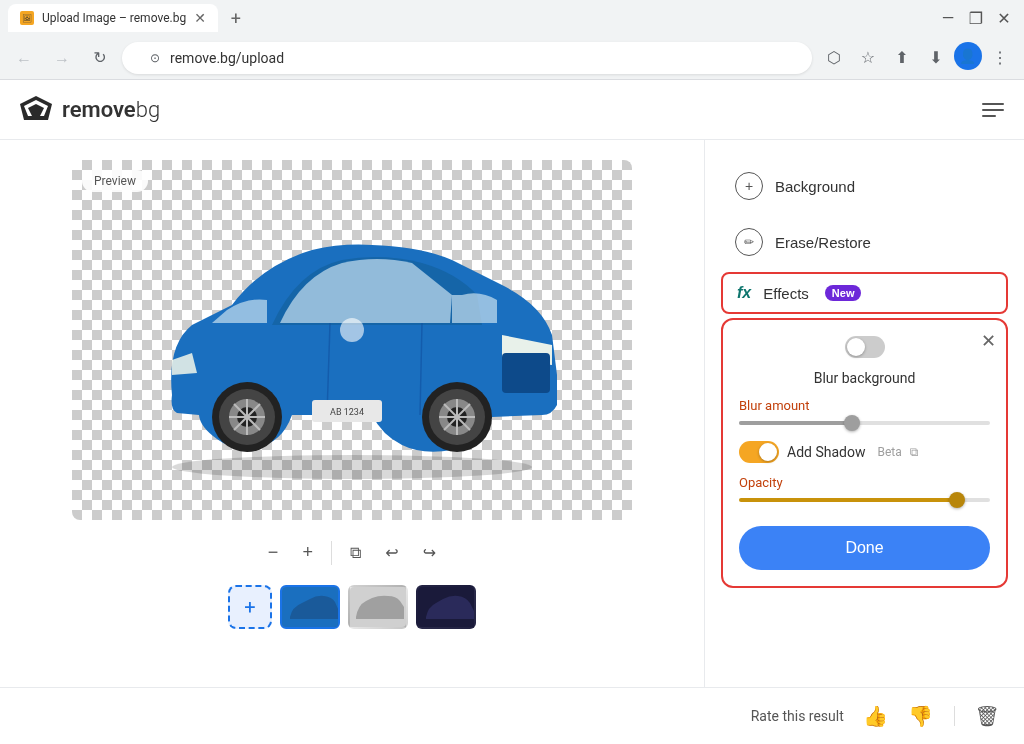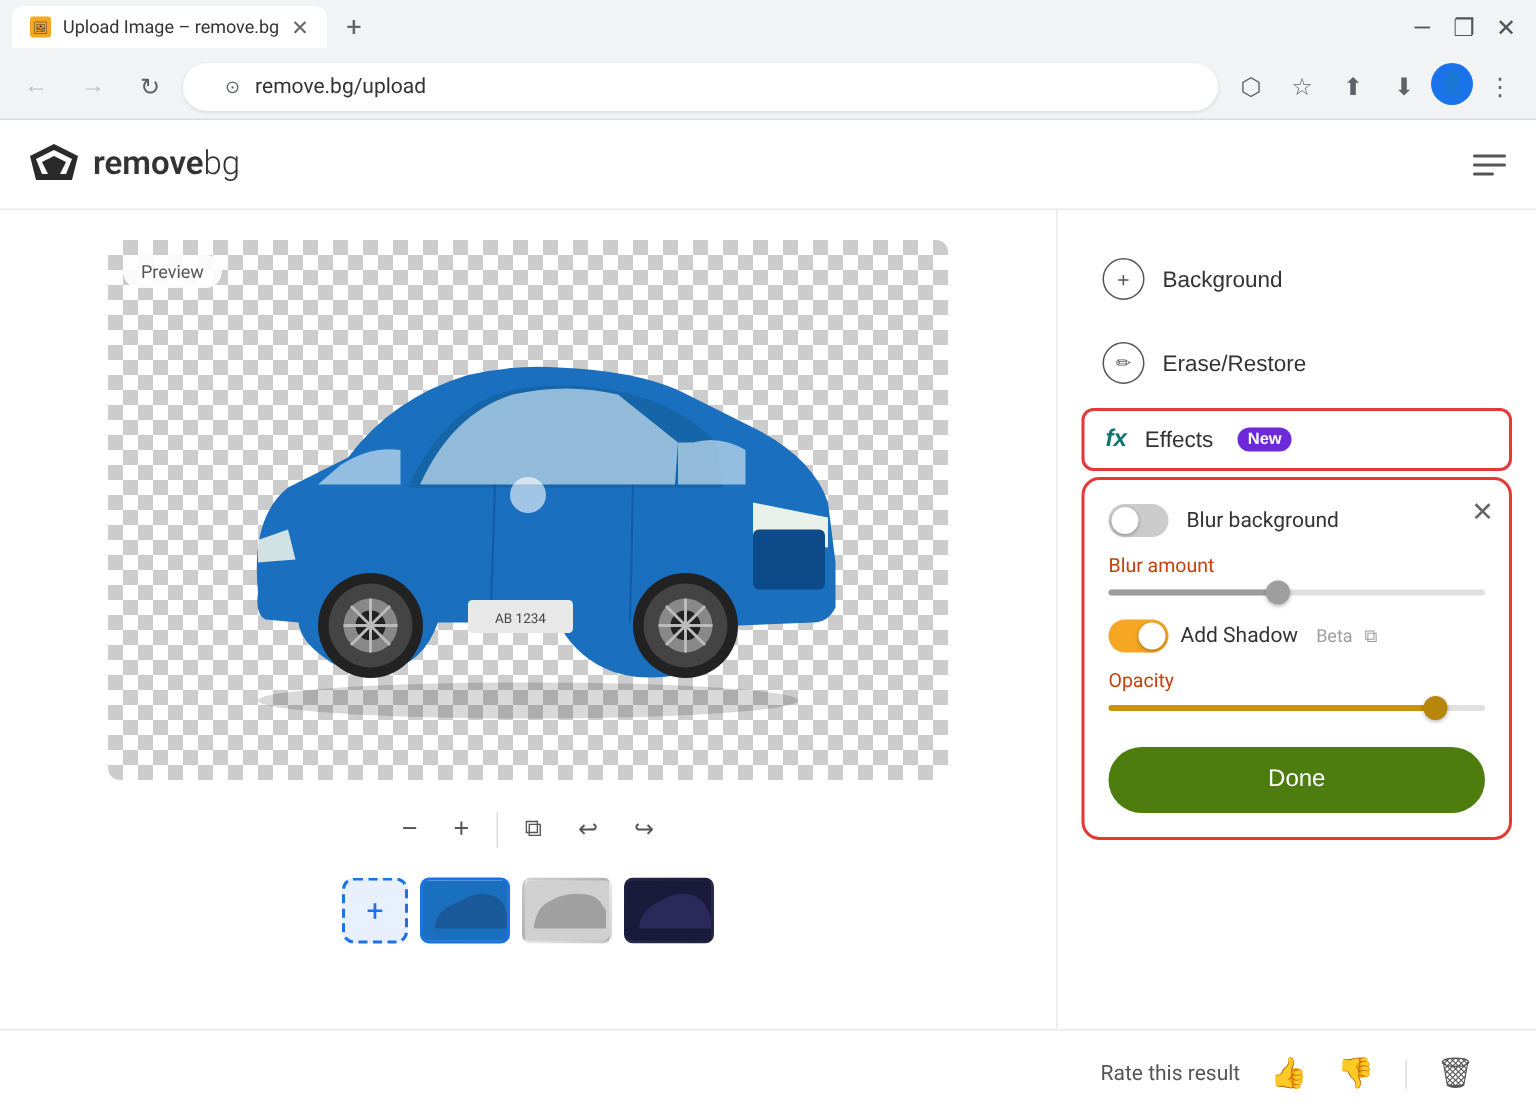--- a/index.html
+++ b/index.html
@@ -58,45 +58,45 @@
     
     .effects-panel-wrapper { position: relative; }
     .effects-btn { display: flex; align-items: center; gap: 12px; padding: 10px 14px; border-radius: 8px; cursor: pointer; border: 2px solid #e53935; background: none; width: 100%; text-align: left; font-size: 15px; color: #333; }
     .effects-icon { font-size: 16px; color: #0f766e; font-style: italic; font-weight: bold; }
     .effects-label { font-size: 15px; font-weight: 500; color: #333; }
     .new-badge { background: #6d28d9; color: white; font-size: 11px; font-weight: 600; border-radius: 10px; padding: 2px 7px; margin-left: 4px; }
 
     .effects-popup { border: 2px solid #e53935; border-radius: 12px; background: white; padding: 16px; margin-top: 4px; position: relative; }
     .popup-close { position: absolute; top: 10px; right: 10px; background: none; border: none; cursor: pointer; color: #666; font-size: 18px; }
 
-    .toggle-row { display: flex; align-items: center; gap: 12px; margin-bottom: 12px; }
+    .toggle-row { display: flex; align-items: center; gap: 12px; margin-bottom: 12px; flex-direction: column; }
     .toggle { width: 40px; height: 22px; border-radius: 11px; background: #ccc; position: relative; cursor: pointer; transition: background 0.2s; flex-shrink: 0; }
     .toggle.on { background: #f5a623; }
     .toggle-thumb { width: 18px; height: 18px; background: white; border-radius: 50%; position: absolute; top: 2px; left: 2px; transition: left 0.2s; box-shadow: 0 1px 3px rgba(0,0,0,0.3); }
     .toggle.on .toggle-thumb { left: 20px; }
     .toggle-label { font-size: 14px; color: #333; }
 
     .slider-section { margin-bottom: 16px; }
     .slider-label { font-size: 13px; color: #c2410c; margin-bottom: 8px; }
     .slider-track { width: 100%; height: 4px; background: #e0e0e0; border-radius: 2px; position: relative; cursor: pointer; }
     .slider-fill { height: 100%; border-radius: 2px; }
     .slider-fill.gray { background: #9e9e9e; width: 45%; }
     .slider-thumb { width: 16px; height: 16px; background: #9e9e9e; border-radius: 50%; position: absolute; top: -6px; box-shadow: 0 1px 3px rgba(0,0,0,0.3); cursor: grab; }
     .slider-thumb.gold { background: #b8860b; left: calc(87% - 8px); }
     .slider-thumb.gray-pos { left: calc(45% - 8px); }
 
     .add-shadow-row { display: flex; align-items: center; gap: 8px; margin-bottom: 12px; }
     .add-shadow-label { font-size: 14px; color: #333; }
     .beta-badge { font-size: 12px; color: #9e9e9e; margin-left: 4px; }
     .external-link { font-size: 12px; color: #9e9e9e; }
 
-    .done-btn { width: 100%; height: 44px; background: #4d7c0f; color: white; border: none; border-radius: 22px; font-size: 16px; font-weight: 500; cursor: pointer; margin-top: 8px; }
-
-    
-    .bottom-bar { border-top: 1px solid #e8eaed; padding: 12px 37px; display: flex; align-items: center; justify-content: flex-end; gap: 12px; }
+    .done-btn { width: 100%; height: 44px; background: #3b82f6; color: white; border: none; border-radius: 22px; font-size: 16px; font-weight: 500; cursor: pointer; margin-top: 8px; }
+
+    
+    .bottom-bar { border-top: 1px solid #e8eaed; padding: 12px 20px; display: flex; align-items: center; justify-content: flex-end; gap: 12px; }
     .rate-text { font-size: 14px; color: #555; margin-right: 4px; }
     .rate-btn { background: none; border: none; cursor: pointer; color: #555; font-size: 20px; padding: 4px; }
     .divider-v { width: 1px; height: 20px; background: #ddd; margin: 0 4px; }
     .delete-btn { background: none; border: none; cursor: pointer; color: #555; font-size: 20px; padding: 4px; }
   </style>
 </head>
 <body>
 
 <div class="browser-titlebar">
   <div class="browser-tab">

